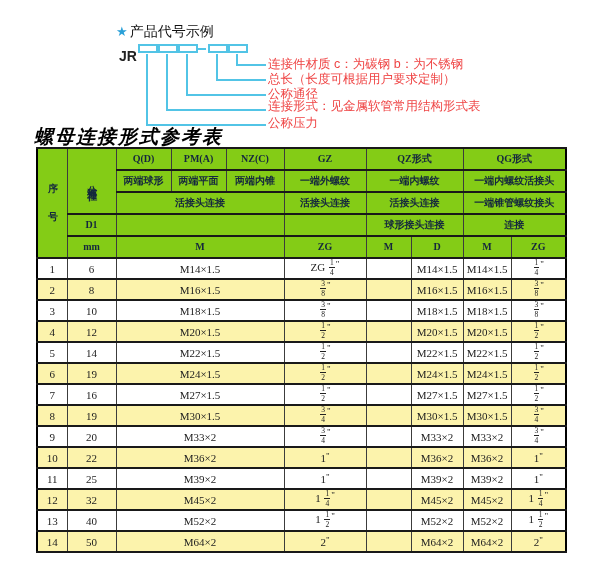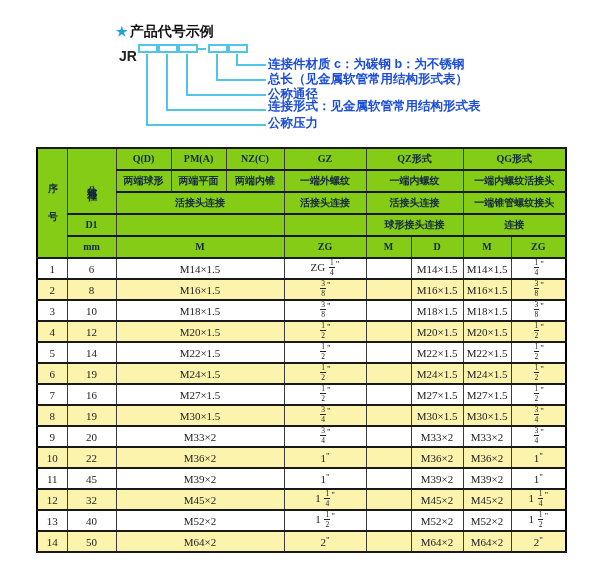--- a/index.html
+++ b/index.html
@@ -1,29 +1,29 @@
 <!DOCTYPE html>
 <html><head>
 <meta charset="utf-8">
 <style>
   html,body{margin:0;padding:0;background:#fff;}
   .page{position:relative;width:600px;height:567px;background:#ffffff;overflow:hidden;
         font-family:"Liberation Sans",sans-serif;}
 
   
-  .dg-title{position:absolute;left:116px;top:23px;font-size:14px;font-weight:bold;color:#111;text-align:center;}
+  .dg-title{position:absolute;left:116px;top:23px;font-size:14px;font-weight:normal;color:#111;text-align:center;}
   .dg-title .star{color:#2aa0d8;margin-right:2px;font-size:13px;}
   .jr{position:absolute;left:119px;top:48px;font-size:14px;font-weight:bold;color:#222;
       font-family:"Liberation Sans",sans-serif;}
   .cbox{position:absolute;top:44px;width:16px;height:5px;border:2px solid #52c4e6;background:#fff;}
   .cdash{position:absolute;top:48px;width:8px;height:2px;background:#52c4e6;}
   .vline,.hline{position:absolute;background:#52c4e6;}
   .vline{width:2px;}
   .hline{height:2px;}
-  .lbl{position:absolute;left:268px;height:15px;font-size:12.5px;font-weight:bold;color:#1d4ed8;
+  .lbl{position:absolute;left:268px;height:15px;font-size:12.5px;font-weight:normal;color:#ef4444;
        white-space:nowrap;line-height:15px;}
 
   
   .tbl-title{position:absolute;left:34px;top:124px;margin:0;font-size:19px;font-weight:bold;
              font-style:italic;letter-spacing:2px;color:#000;
              font-family:"DejaVu Serif","Liberation Serif",serif;}
 
   
   table.ref{position:absolute;left:36px;top:147px;width:529px;border-collapse:collapse;
             table-layout:fixed;border:2px solid #000;}
@@ -70,26 +70,27 @@
     <div class="vline" style="left:216px;top:54px;height:27px"></div>
     <div class="hline" style="left:216px;top:79px;width:50px"></div>
     <div class="vline" style="left:186px;top:54px;height:42px"></div>
     <div class="hline" style="left:186px;top:94px;width:80px"></div>
     <div class="vline" style="left:166px;top:54px;height:57px"></div>
     <div class="hline" style="left:166px;top:109px;width:100px"></div>
     <div class="vline" style="left:146px;top:54px;height:72px"></div>
     <div class="hline" style="left:146px;top:124px;width:120px"></div>
 
     <div class="lbl" style="top:57px">连接件材质  c：为碳钢  b：为不锈钢</div>
-    <div class="lbl" style="top:72px">总长（见金属软管常用结构形式表）</div>
+    <div class="lbl" style="top:72px">总长（长度可根据用户要求定制）</div>
     <div class="lbl" style="top:87px">公称通径</div>
     <div class="lbl" style="top:116px">公称压力</div>
     <div class="lbl" style="top:99px">连接形式：见金属软管常用结构形式表</div>
   </div>
 
+  <h2 class="tbl-title">螺母连接形式参考表</h2>
 
   <table class="ref">
     <colgroup>
       <col style="width:30px">
         <col style="width:49px">
         <col style="width:55px">
         <col style="width:55px">
       <col style="width:58px">
         <col style="width:82px">
         <col style="width:45px">
@@ -289,21 +290,21 @@
           <td>22</td>
           <td colspan="3">M36×2</td>
           <td>1<span class="q">"</span></td>
           <td></td>
           <td>M36×2</td>
           <td>M36×2</td>
           <td>1<span class="q">"</span></td>
         </tr>
         <tr>
           <td>11</td>
-          <td>45</td>
+          <td>25</td>
           <td colspan="3">M39×2</td>
           <td>1<span class="q">"</span></td>
           <td></td>
           <td>M39×2</td>
           <td>M39×2</td>
           <td>1<span class="q">"</span></td>
         </tr>
         <tr class="alt">
           <td>12</td>
           <td>32</td>

